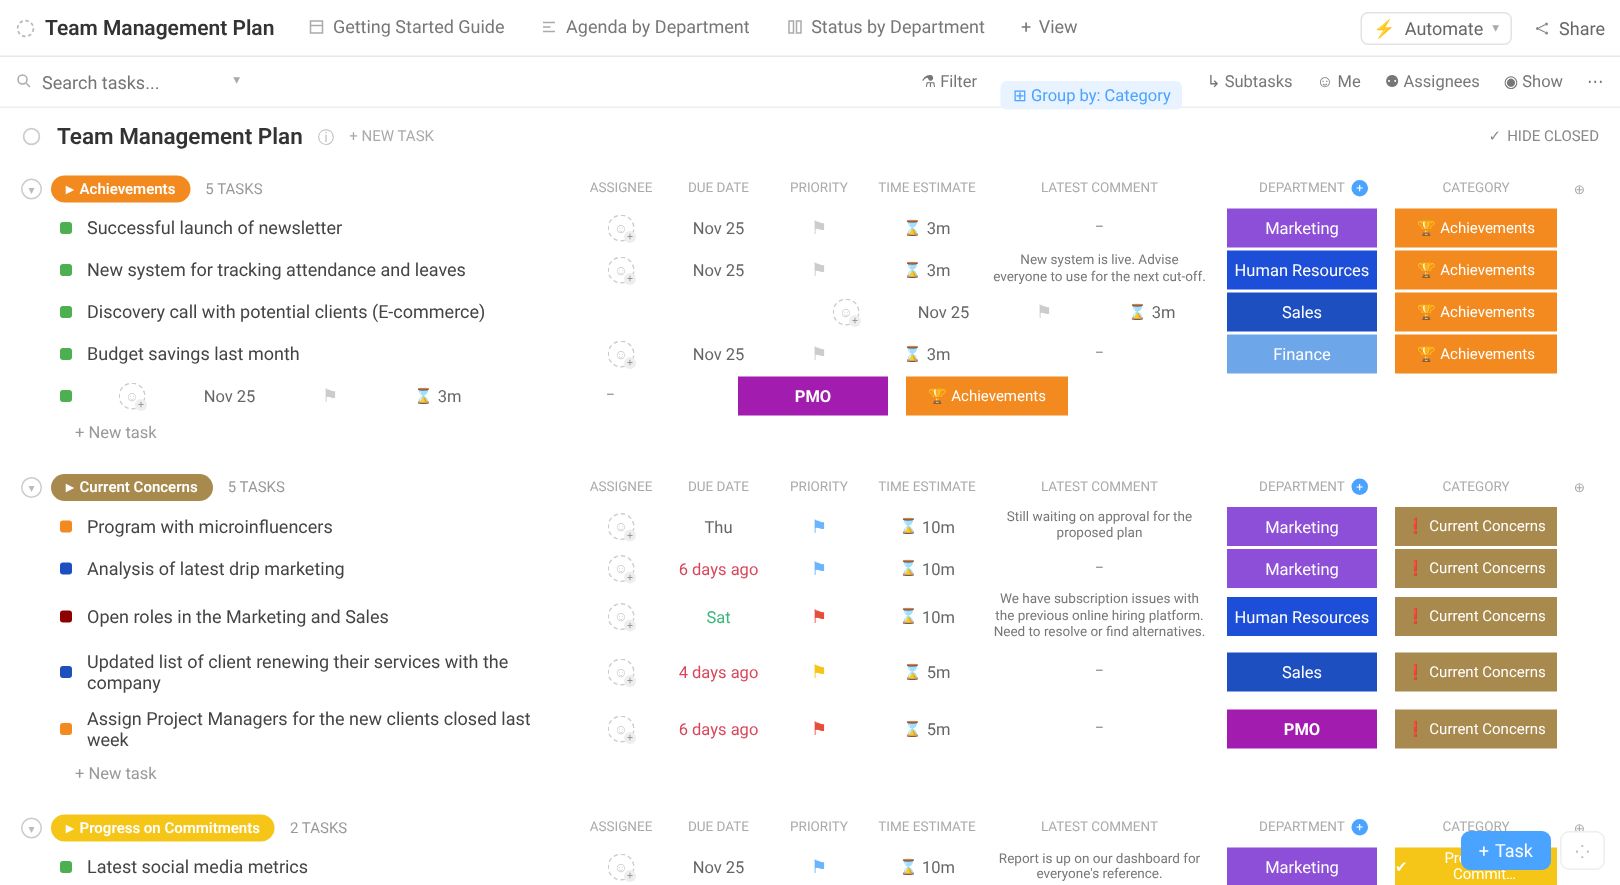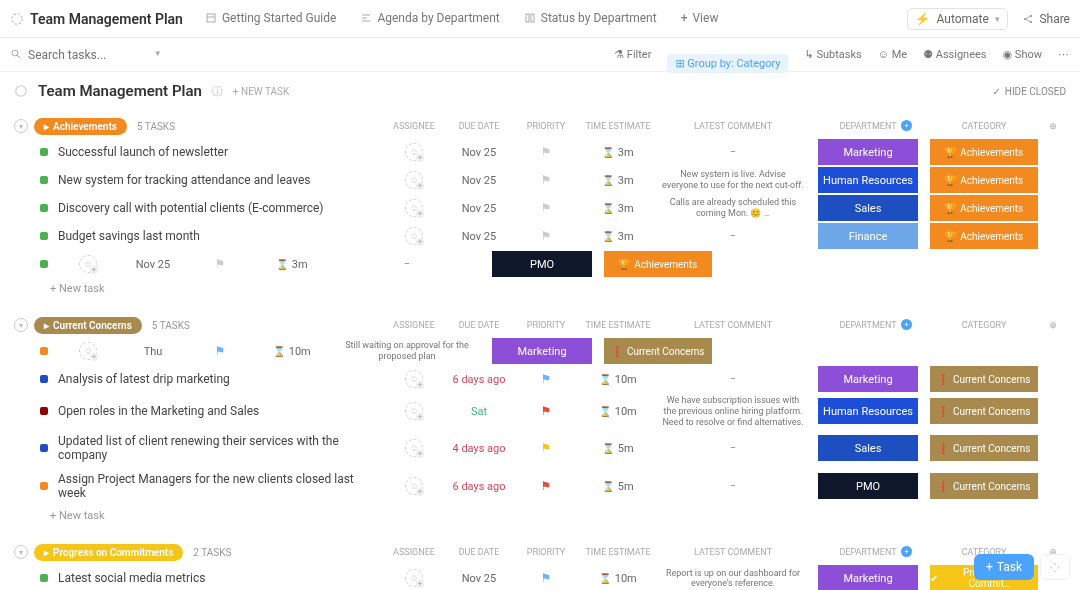--- a/index.html
+++ b/index.html
@@ -56,21 +56,21 @@
 .dept-tag { width: 100px; height: 26px; display:flex; align-items:center; justify-content:center; color:#fff; font-size:11px; margin:1px 2px;}
 .cat-tag { width: 108px; height: 26px; display:flex; align-items:center; justify-content:center; color:#fff; font-size:10px; margin:1px 2px; gap:3px;}
 .hourglass { color:#ccc; font-size:10px; margin-right:3px;}
 .comment-text { font-size: 9px; color:#777; line-height:1.2; text-align:center; padding:2px 4px;}
 .newtask-row { padding: 4px 14px 4px 50px; color:#999; font-size:11px; }
 
 .dept-Marketing { background:#8e4fd8; }
 .dept-HumanResources { background:#1d4ed8;text-align:right; }
 .dept-Sales { background:#1e4fc1; }
 .dept-Finance { background:#6ea6ea; }
-.dept-PMO { background:#0f172a; }
+.dept-PMO { background:#a21caf;font-weight:bold; }
 .cat-Achievements { background:#f28a1f; }
 .cat-CurrentConcerns { background:#a88a4e; }
 .cat-Progress { background:#f5c518; color:#fff; }
 
 .fab-wrap { position: fixed; right: 10px; bottom: 10px; display:flex; gap:6px; }
 .fab-task { background:#4aa3ff; color:#fff; border-radius:6px; padding:6px 12px; font-size:12px; display:flex; align-items:center; gap:4px;}
 .fab-apps { background:#fff; border:1px solid #eee; border-radius:6px; width:30px; display:flex; align-items:center; justify-content:center; color:#bbb;}
 
 svg { display:block; }
 .chev { font-size:9px; color:#aaa; }
@@ -252,23 +252,20 @@
         <span class="task-name">Discovery call with potential clients (E-commerce)</span>
         <div class="cells">
           <div class="cell c-assignee">
             <span class="assignee-ico">☺</span>
           </div>
           <div class="cell c-due ">Nov 25</div>
           <div class="cell c-prio">
             <span class="flag grey-flag">⚑</span>
           </div>
           <div class="cell c-time"><span class="hourglass">⌛</span>3m</div>
-          <div class="cell c-comment">
-            <div class="comment-text">Calls are already scheduled this coming Mon. 😊 …</div>
-          </div>
           <div class="cell c-dept">
             <div class="dept-tag dept-Sales">Sales</div>
           </div>
           <div class="cell c-cat">
             <div class="cat-tag cat-Achievements"><span>🏆</span>Achievements</div>
           </div>
           <div class="cell c-plus"></div>
         </div>
       </div>
       <div class="row">
@@ -331,20 +328,21 @@
           <div class="col c-prio">PRIORITY</div>
           <div class="col c-time">TIME ESTIMATE</div>
           <div class="col c-comment">LATEST COMMENT</div>
           <div class="col c-dept">DEPARTMENT<span class="dept-plus">+</span></div>
           <div class="col c-cat">CATEGORY</div>
           <div class="col c-plus">⊕</div>
         </div>
       </div>
       <div class="row">
         <span class="status-dot" style="background:#f28a1f"></span>
+        <span class="task-name">Program with microinfluencers</span>
         <div class="cells">
           <div class="cell c-assignee">
             <span class="assignee-ico">☺</span>
           </div>
           <div class="cell c-due ">Thu</div>
           <div class="cell c-prio">
             <span class="flag blue-flag">⚑</span>
           </div>
           <div class="cell c-time"><span class="hourglass">⌛</span>10m</div>
           <div class="cell c-comment">

